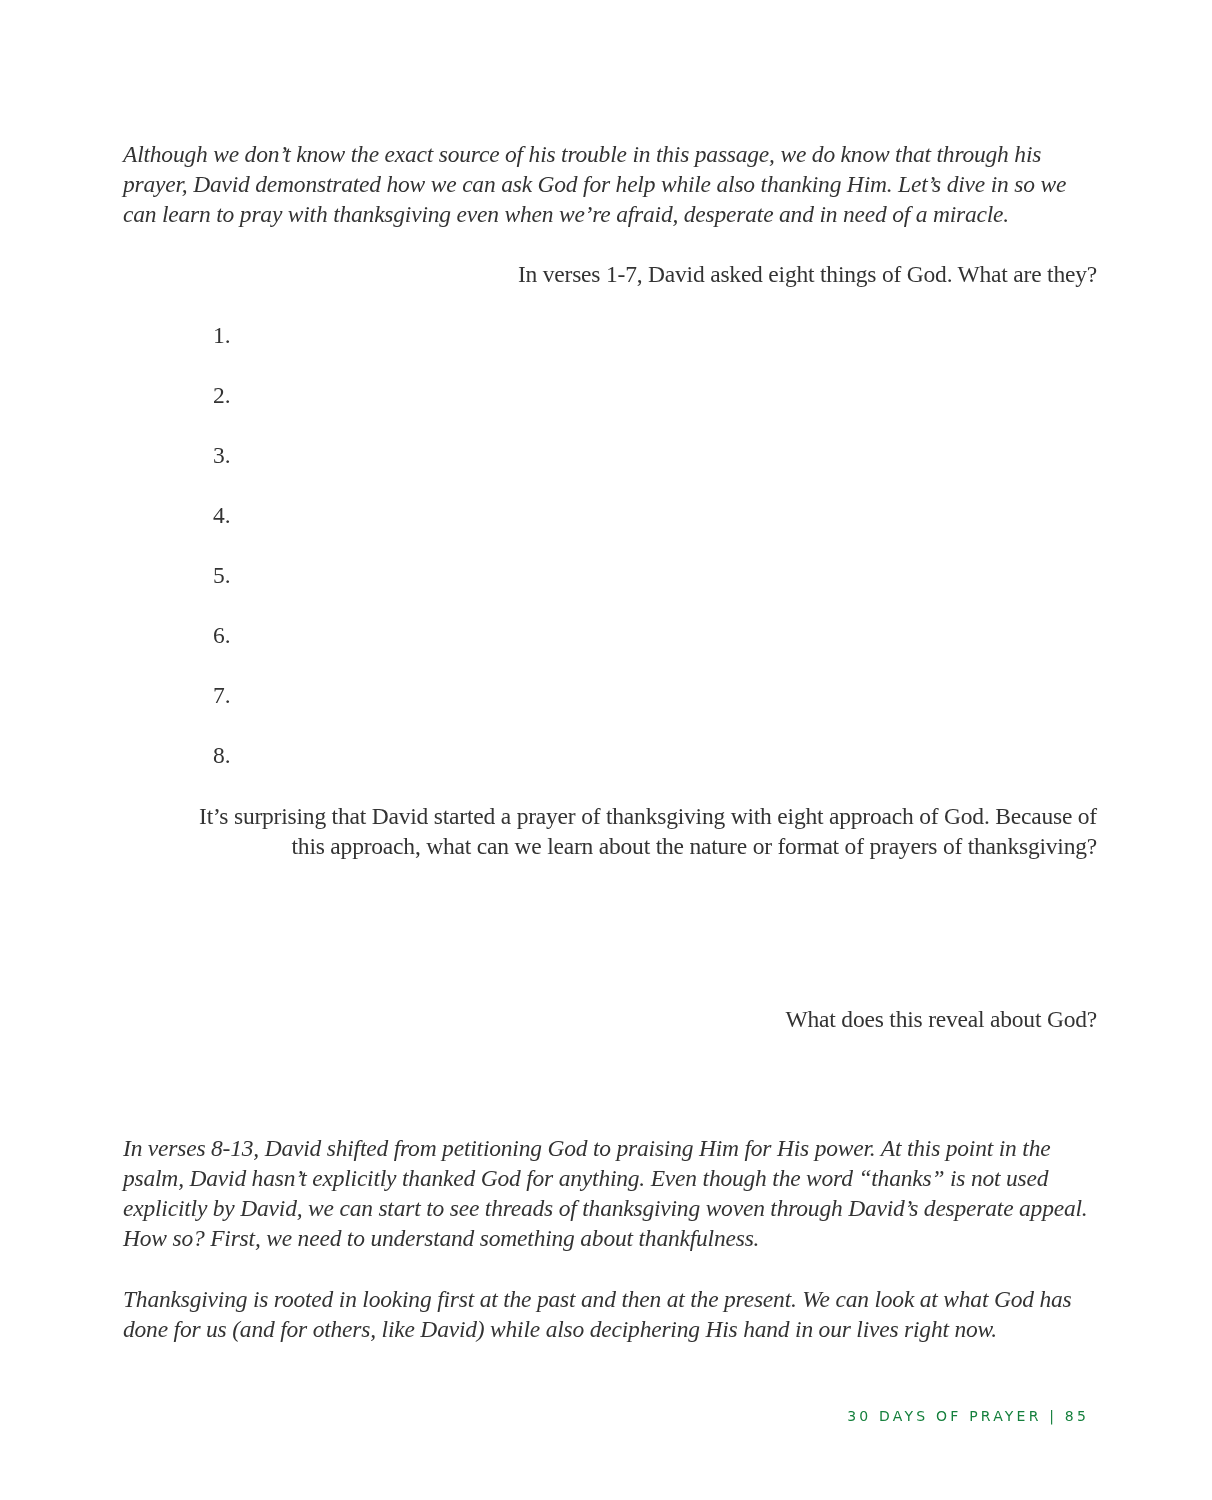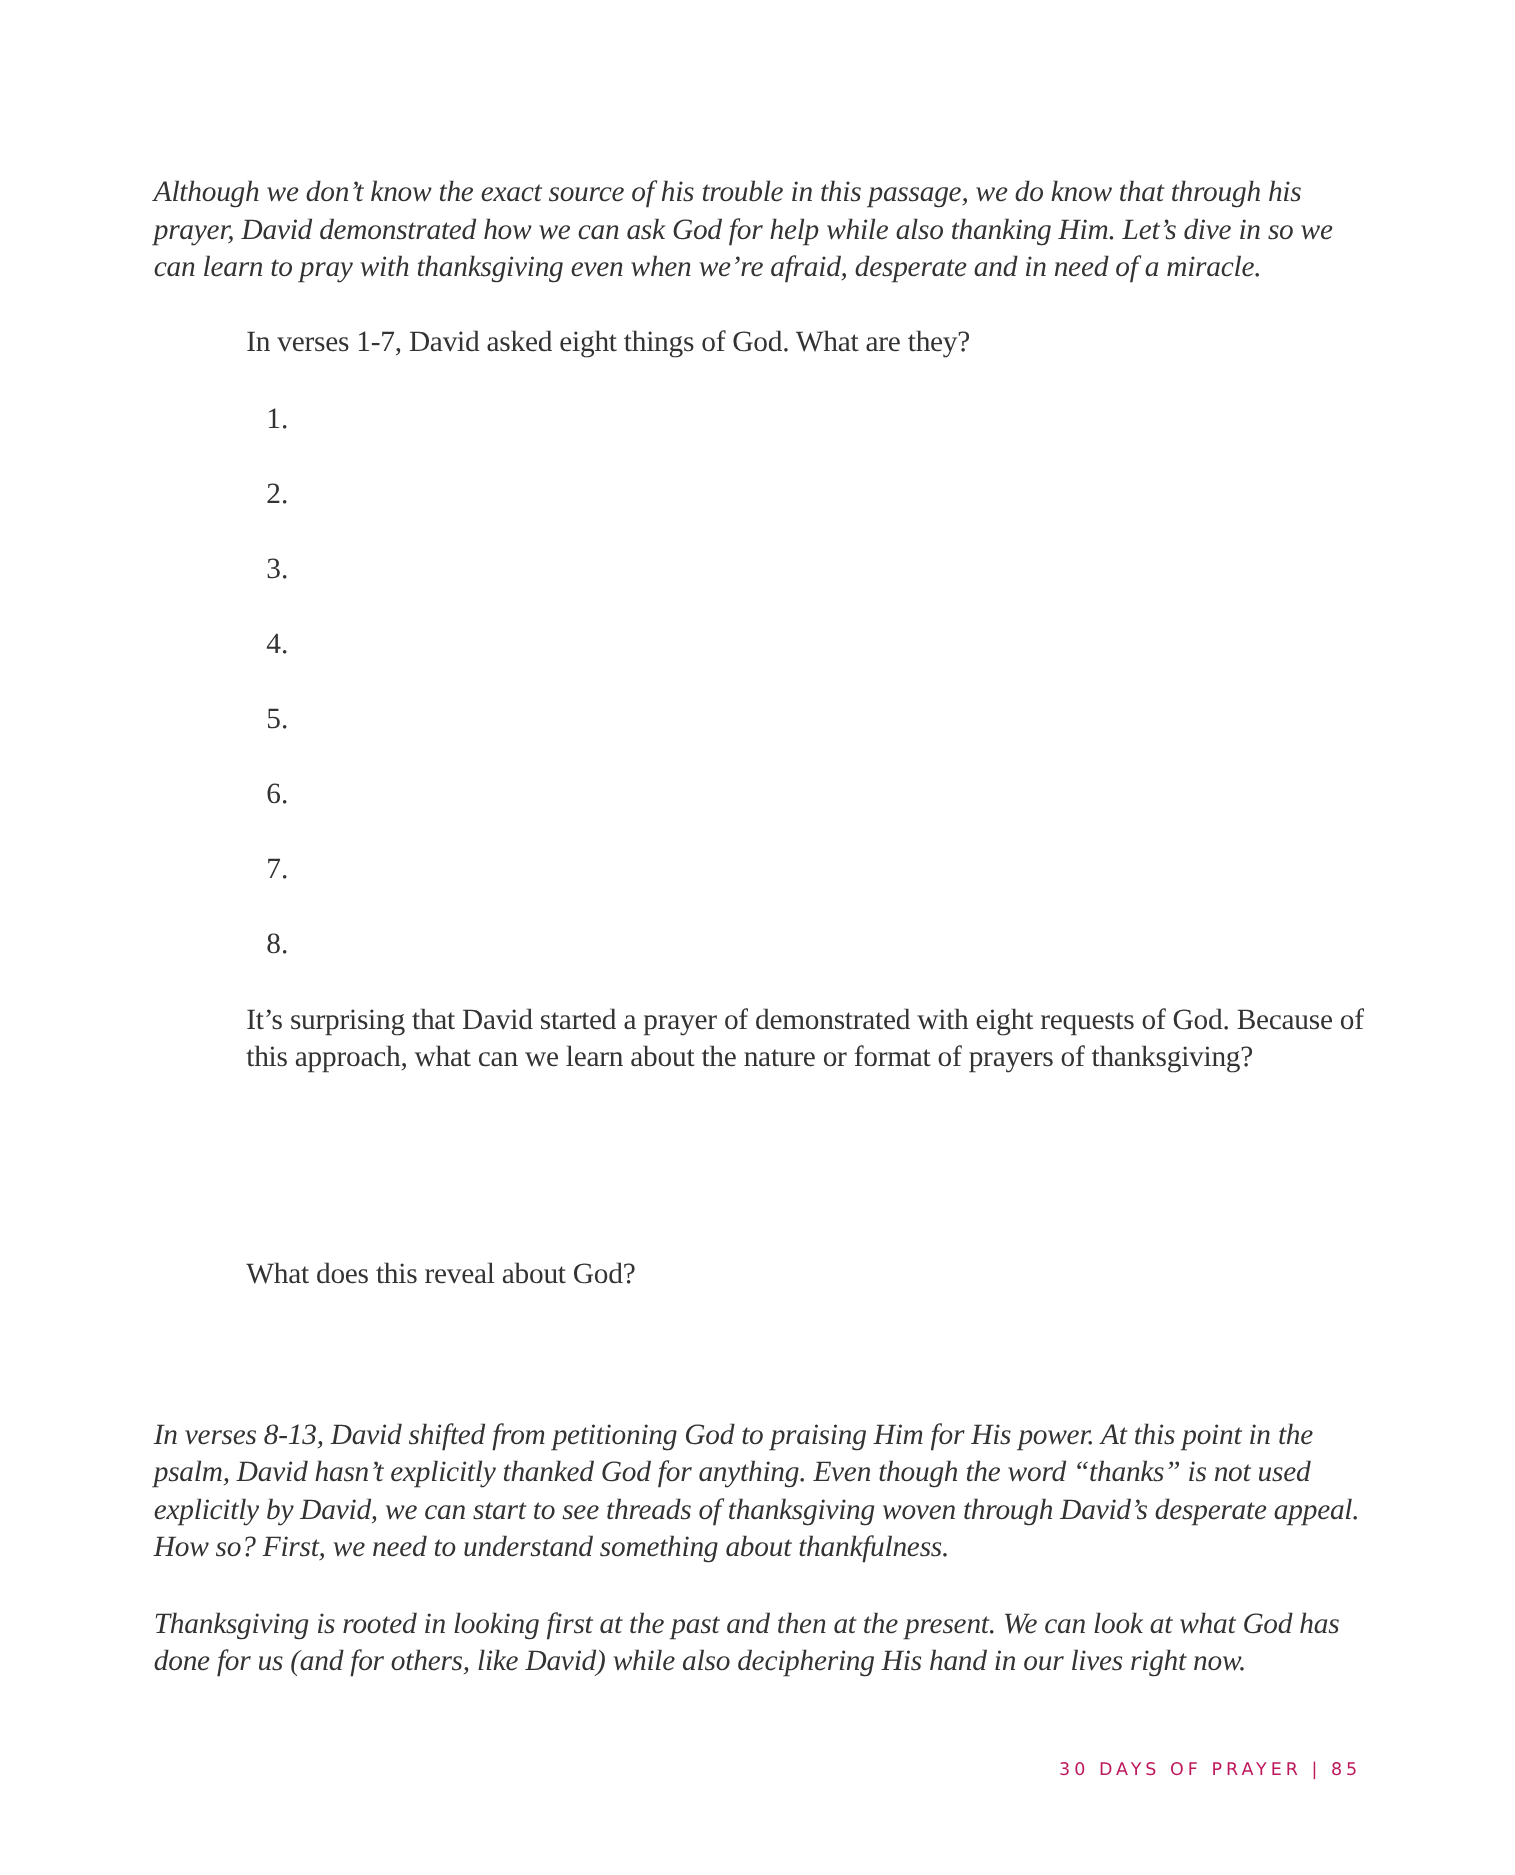--- a/index.html
+++ b/index.html
@@ -1,38 +1,38 @@
 <!DOCTYPE html>
 <html><head>
 <meta charset="utf-8">
 <style>
   html, body { margin: 0; padding: 0; background: #ffffff; }
   body { width: 1212px; height: 1500px; position: relative; overflow: hidden;
          font-family: "Liberation Serif", "DejaVu Serif", serif; color: #333333; }
   .p { position: absolute; font-size: 23.5px; line-height: 30px; letter-spacing: -0.2px; }
   .body-para { left: 123px; width: 970px; font-style: italic; }
-  .indent { left: 197px; width: 900px; }
+  .indent { left: 197px; width: 900px; text-align: right; }
   .num { position: absolute; left: 213px; font-size: 23.5px; line-height: 30px; }
   .footer { position: absolute; right: 123px; top: 1408px; font-family: "DejaVu Sans", sans-serif;
-            font-size: 14px; letter-spacing: 3.2px; color: #be185d; }
+            font-size: 14px; letter-spacing: 3.2px; color: #15803d; }
 </style>
 </head>
 <body>
 
 <div class="p body-para" style="top:139px;">Although we don’t know the exact source of his trouble in this passage, we do know that through his prayer, David demonstrated how we can ask God for help while also thanking Him. Let’s dive in so we can learn to pray with thanksgiving even when we’re afraid, desperate and in need of a miracle.</div>
 <div class="p indent" style="top:259px;">In verses 1-7, David asked eight things of God. What are they?</div>
 
 <div class="num" style="top:320px;">1.</div>
 <div class="num" style="top:380px;">2.</div>
 <div class="num" style="top:440px;">3.</div>
 <div class="num" style="top:500px;">4.</div>
 <div class="num" style="top:560px;">5.</div>
 <div class="num" style="top:620px;">6.</div>
 <div class="num" style="top:680px;">7.</div>
 <div class="num" style="top:740px;">8.</div>
 
-<div class="p indent" style="top:801px;">It’s surprising that David started a prayer of demonstrated with eight requests of God.  Because of this approach, what can we learn about the nature or format of prayers of thanksgiving?</div>
+<div class="p indent" style="top:801px;">It’s surprising that David started a prayer of thanksgiving with eight approach of God.  Because of this approach, what can we learn about the nature or format of prayers of thanksgiving?</div>
 <div class="p indent" style="top:982px;margin-top:22px;">What does this reveal about God?</div>
 
 <div class="p body-para" style="top:1133px;">In verses 8-13, David shifted from petitioning God to praising Him for His power. At this point in the psalm, David hasn’t explicitly thanked God for anything. Even though the word “thanks” is not used explicitly by David, we can start to see threads of thanksgiving woven through David’s desperate appeal. How so? First, we need to understand something about thankfulness.</div>
 <div class="p body-para" style="top:1284px;">Thanksgiving is rooted in looking first at the past and then at the present. We can look at what God has done for us (and for others, like David) while also deciphering His hand in our lives right now.</div>
 
 <div class="footer">30 DAYS OF PRAYER | 85</div>
 
 </body></html>

